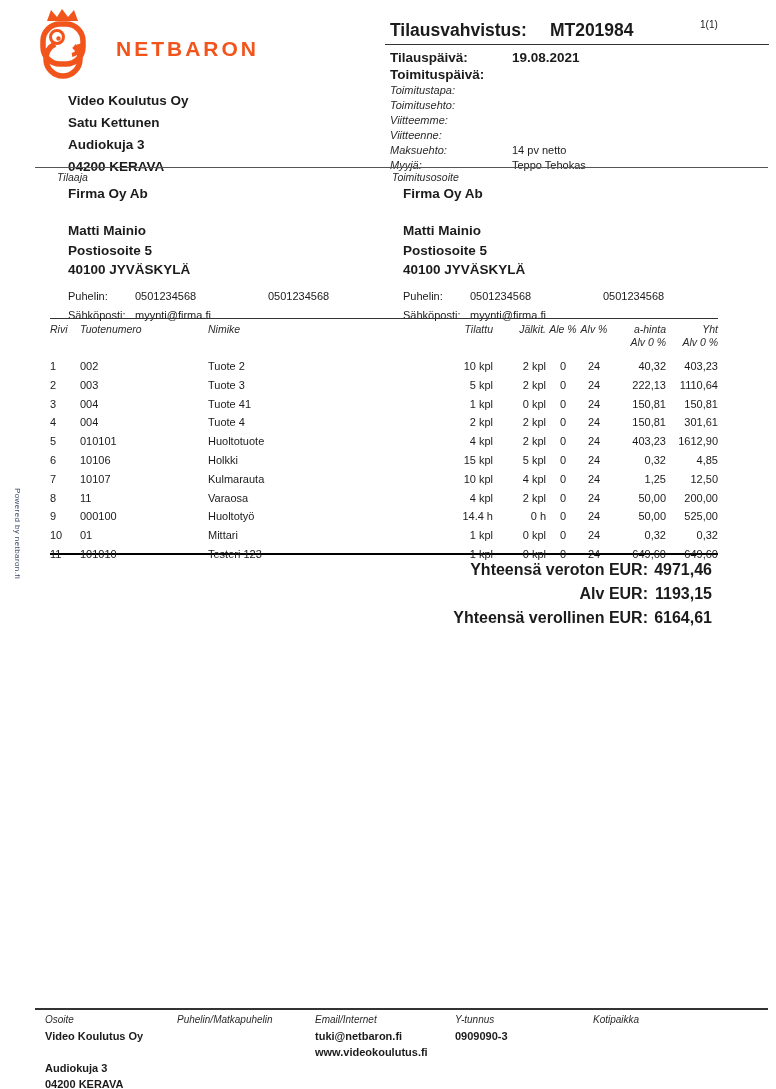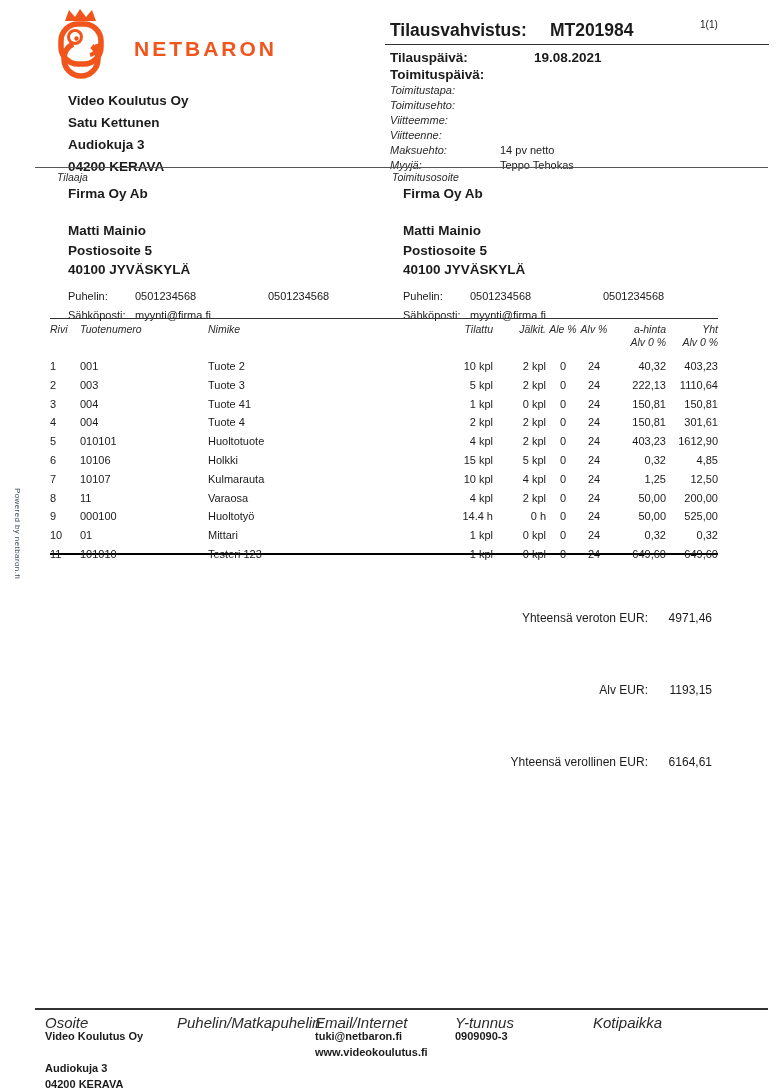--- a/index.html
+++ b/index.html
@@ -4,38 +4,38 @@
 <style>
   * { margin:0; padding:0; box-sizing:border-box; }
   html,body { background:#e8e8e8; }
   .page {
     position:relative; width:776px; height:1089px; margin:0 auto;
     background:#ffffff; overflow:hidden;
     font-family:"Liberation Sans", sans-serif; color:#1b1b1b; font-size:11px;
   }
 
   
-  .logo-wrap { position:absolute; left:52px; top:8px; display:flex; align-items:center; }
+  .logo-wrap { position:absolute; left:34px; top:8px; display:flex; align-items:center; }
   .brand-name { margin-left:24px; margin-top:8px; color:#F2551C; font-weight:bold;
                 font-size:21px; letter-spacing:3px; }
   .powered-by { position:absolute; left:13px; top:488px; writing-mode:vertical-rl;
                 font-size:8px; letter-spacing:.4px; color:#3B4A63; }
 
   
   .doc-title { position:absolute; left:390px; top:20px; font-size:17.5px; font-weight:bold; }
   .doc-title .lab { display:inline-block; width:155px; }
   .page-ind { position:absolute; left:700px; top:19px; font-size:10px; color:#222; }
   .title-rule { position:absolute; left:385px; top:44px; width:384px; height:1px; background:#333; }
 
   .order-info { position:absolute; left:390px; top:49px; width:380px; }
-  .info-row { display:flex; font-size:11px; line-height:15px; height:15px; }
+  .info-row { display:flex; font-size:11px; line-height:15px; height:15px;gap:12px; }
   .info-row.emph { font-size:13.5px; font-weight:bold; line-height:17px; height:17px; font-style:normal; }
   .info-row .lab { width:110px; flex:none; }
   .info-row:not(.emph) .lab { font-style:italic; color:#2a2a2a; }
-  .info-row.emph .val { font-weight:bold;margin-left:34px; }
+  .info-row.emph .val { font-weight:bold; }
 
   
   .sender { position:absolute; left:68px; top:90px; font-size:13.5px; font-weight:bold; line-height:22px; }
 
   .mid-rule { position:absolute; left:35px; top:167px; width:733px; height:1px; background:#555; }
 
   
   .party { position:absolute; top:171px; width:330px; }
   .party.left { left:57px; }
   .party.right { left:392px; }
@@ -51,28 +51,28 @@
   .tgrid { display:grid; grid-template-columns:30px 128px 223px 62px 53px 34px 28px 58px 52px; }
   .th { font-style:italic; font-size:10.5px; color:#2a2a2a; line-height:12.5px; }
   .tr { font-size:11px; line-height:18.8px; height:18.8px; }
   .rows { margin-top:9px; }
   .c1,.c2,.c3 { text-align:left; }
   .c4,.c5,.c8,.c9 { text-align:right; }
   .c6,.c7 { text-align:center; }
 
   
   .totals { position:absolute; left:400px; top:558px; width:312px; }
-  .tot-row { display:flex; font-size:12px; font-weight:normal; line-height:24px; height:24px;margin-top:48px; }
+  .tot-row { display:flex; font-size:16px; font-weight:bold; line-height:24px; height:24px; }
   .tot-row .lab { flex:1; text-align:right; }
   .tot-row .val { width:64px; text-align:right; }
 
   
   .footer { position:absolute; left:35px; top:1008px; width:733px; border-top:2px solid #333;
             display:grid; grid-template-columns:132px 138px 140px 138px 1fr; padding-left:10px; padding-top:4px; }
-  .f-label { font-style:italic; font-size:15px; color:#2a2a2a; height:14px; }
+  .f-label { font-style:italic; font-size:10px; color:#2a2a2a; height:14px; }
   .f-line { font-size:11px; font-weight:bold; line-height:16px; min-height:16px; }
 </style>
 </head>
 <body>
 
 <div class="page">
 
   <div class="powered-by">Powered by netbaron.fi</div>
 
   <div class="logo-wrap">
@@ -205,21 +205,21 @@
         <span class="c4"></span>
         <span class="c5"></span>
         <span class="c6"></span>
         <span class="c7"></span>
         <span class="c8">Alv 0 %</span>
         <span class="c9">Alv 0 %</span>
       </div>
     <div class="rows">
         <div class="tgrid tr">
           <span class="c1">1</span>
-          <span class="c2">001</span>
+          <span class="c2">002</span>
           <span class="c3">Tuote 2</span>
           <span class="c4">10 kpl</span>
           <span class="c5">2 kpl</span>
           <span class="c6">0</span>
           <span class="c7">24</span>
           <span class="c8">40,32</span>
           <span class="c9">403,23</span>
         </div>
         <div class="tgrid tr">
           <span class="c1">2</span>

